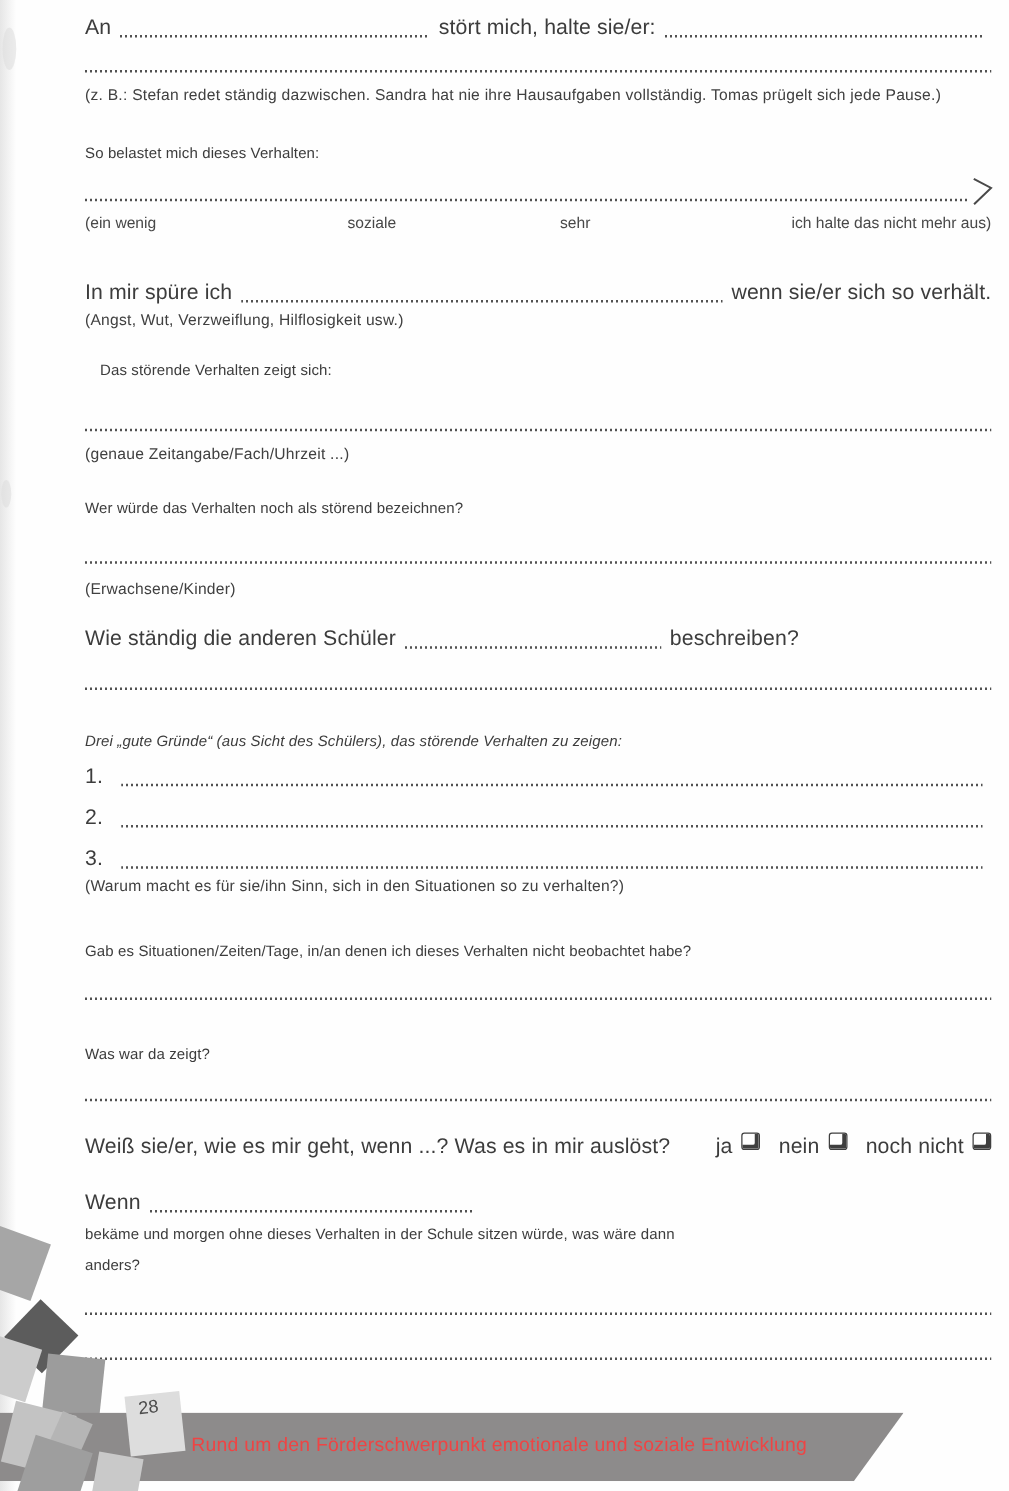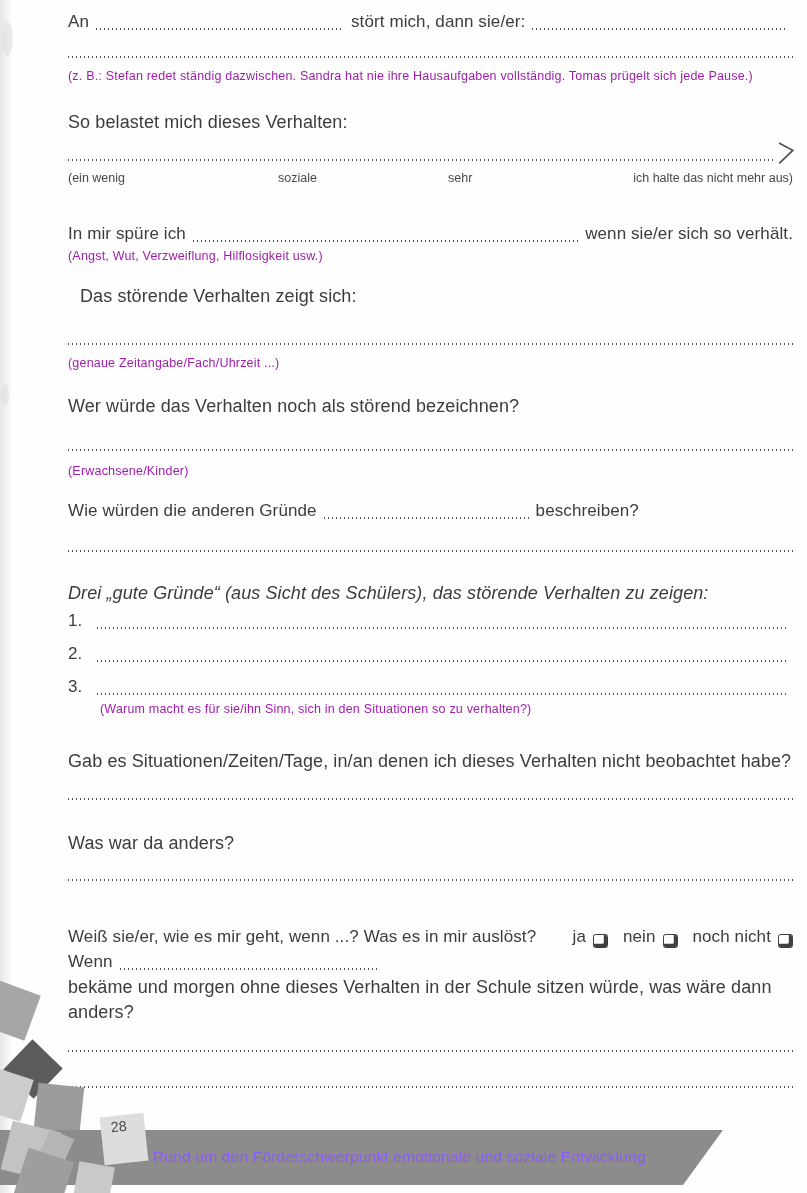--- a/index.html
+++ b/index.html
@@ -8,24 +8,24 @@
     overflow:hidden; font-family:"Liberation Sans", sans-serif; color:#3c3c3c;
   }
   
   .scan-edge { position:absolute; left:0; top:0; width:13px; height:100%;
     background:linear-gradient(to right,#e6e6e6,#f7f7f7 70%,rgba(255,255,255,0)); z-index:0; }
   .smudge { position:absolute; background:#dcdcdc; border-radius:50%; opacity:.55; z-index:0; }
   .smudge.a { left:2px; top:22px; width:11px; height:34px; }
   .smudge.b { left:1px; top:384px; width:8px; height:22px; }
   .smudge.c { left:2px; top:1008px; width:9px; height:20px; }
 
-  .q { position:absolute; left:68px; right:30px; font-size:18px; letter-spacing:.1px;
+  .q { position:absolute; left:68px; right:30px; font-size:12px; letter-spacing:.1px;
        line-height:22px; white-space:nowrap; }
   .hint { position:absolute; left:68px; right:14px; font-size:12.5px; letter-spacing:.2px;
-       color:#a21caf; white-space:nowrap; }
+       color:#404040; white-space:nowrap; }
 
   .dotline { position:absolute; left:68px; right:14px; height:2px;
     background-image:repeating-linear-gradient(to right,#515151 0,#515151 1.4px,transparent 1.4px,transparent 4px); }
   .dots { height:2px; align-self:flex-end; margin:0 7px 3px 7px;
     background-image:repeating-linear-gradient(to right,#515151 0,#515151 1.4px,transparent 1.4px,transparent 4px); }
   .dots.f1 { flex:1; }
   .fillrow { position:absolute; left:68px; right:14px; display:flex; align-items:flex-end;
     font-size:17px; letter-spacing:.1px; line-height:22px; }
   .fillrow > span { white-space:nowrap; }
 
@@ -33,30 +33,30 @@
     font-size:12.5px; color:#484848; }
   .scale-labels span { position:absolute; white-space:nowrap; }
   .sl0 { left:0; } .sl1 { left:210px; } .sl2 { left:380px; } .sl3 { right:0; }
 
   .arrow { position:absolute; left:772px; top:139px; }
 
   .num { display:inline-block; min-width:22px; }
 
   .cbxrow { top:906px; }
   .optwrap { margin-left:auto; display:flex; align-items:flex-end; }
-  .opt { display:flex; align-items:flex-end; margin-left:15px; white-space:nowrap;margin-top:20px; }
+  .opt { display:flex; align-items:flex-start; margin-left:15px; white-space:nowrap; }
   .cbx { display:inline-block; width:13px; height:12px; margin-left:7px;
     border:1.5px solid #3f3f3f; border-radius:2.5px;
     box-shadow:inset -3.2px -3.2px 0 0 #3f3f3f; background:#fff; }
 
   
   .footer-bar { position:absolute; left:0; top:1130px; width:723px; height:55px;
     background:#8d8b8b; clip-path:polygon(0 0,100% 0,calc(100% - 40px) 100%,0 100%); z-index:2; }
   .footer-text { position:absolute; left:153px; top:1148px; font-size:15.5px;
-    letter-spacing:.2px; color:#8b5cf6; z-index:4; white-space:nowrap; }
+    letter-spacing:.2px; color:#ef4444; z-index:4; white-space:nowrap; }
 
   .deco { position:absolute; z-index:1; }
   .deco.over { z-index:3; }
   .sq1 { left:-14px; top:986px;  width:48px; height:48px; background:#a6a6a6; transform:rotate(20deg); }
   .sq2 { left:12px;  top:1048px; width:42px; height:42px; background:#5c5c5c; transform:rotate(44deg); }
   .sq3 { left:-16px; top:1072px; width:44px; height:44px; background:#cccccc; transform:rotate(18deg); }
   .sq4 { left:36px;  top:1085px; width:46px; height:46px; background:#9c9c9c; transform:rotate(6deg); }
   .sq5 { left:6px;   top:1126px; width:50px; height:50px; background:#c3c3c3; transform:rotate(14deg); }
   .sq6 { left:44px;  top:1133px; width:26px; height:26px; background:#b5b5b5; transform:rotate(24deg); }
   .sq7 { left:20px;  top:1154px; width:48px; height:48px; background:#9e9e9e; transform:rotate(18deg); }
@@ -70,21 +70,21 @@
 <div class="page">
 
   <div class="scan-edge"></div>
   <div class="smudge a"></div>
   <div class="smudge b"></div>
   <div class="smudge c"></div>
 
   <div class="fillrow" style="top:11px;">
     <span>An</span>
     <span class="dots" style="width:248px;"></span>
-    <span>stört mich, dann sie/er:</span>
+    <span>stört mich, halte sie/er:</span>
     <span class="dots f1"></span>
   </div>
   <div class="dotline" style="top:56px;"></div>
   <div class="hint" style="top:69px;">(z. B.: Stefan redet ständig dazwischen. Sandra hat nie ihre Hausaufgaben vollständig. Tomas prügelt sich jede Pause.)</div>
 
   <div class="q" style="top:111px;">So belastet mich dieses Verhalten:</div>
   <div class="dotline" style="top:159px; right:32px;"></div>
   <svg class="arrow" width="26" height="26" viewBox="0 0 26 26">
     <polyline points="5,23 21,13 9,3" fill="none" stroke="#4a4a4a" stroke-width="1.6" transform="rotate(-12 13 13)"></polyline>
   </svg>
@@ -104,45 +104,45 @@
 
   <div class="q" style="top:285px;margin-left:12px;">Das störende Verhalten zeigt sich:</div>
   <div class="dotline" style="top:343px;"></div>
   <div class="hint" style="top:356px;">(genaue Zeitangabe/Fach/Uhrzeit ...)</div>
 
   <div class="q" style="top:395px;">Wer würde das Verhalten noch als störend bezeichnen?</div>
   <div class="dotline" style="top:449px;"></div>
   <div class="hint" style="top:464px;">(Erwachsene/Kinder)</div>
 
   <div class="fillrow" style="top:500px;">
-    <span>Wie würden die anderen Gründe</span>
+    <span>Wie ständig die anderen Schüler</span>
     <span class="dots" style="width:205px;"></span>
     <span>beschreiben?</span>
   </div>
   <div class="dotline" style="top:550px;"></div>
 
   <div class="q" style="top:582px;font-style:italic;">Drei „gute Gründe“ (aus Sicht des Schülers), das störende Verhalten zu zeigen:</div>
   <div class="fillrow" style="top:610px;">
     <span class="num">1.</span>
     <span class="dots f1"></span>
   </div>
   <div class="fillrow" style="top:643px;">
     <span class="num">2.</span>
     <span class="dots f1"></span>
   </div>
   <div class="fillrow" style="top:676px;">
     <span class="num">3.</span>
     <span class="dots f1"></span>
   </div>
-  <div class="hint" style="top:702px;margin-left:32px;">(Warum macht es für sie/ihn Sinn, sich in den Situationen so zu verhalten?)</div>
+  <div class="hint" style="top:702px;">(Warum macht es für sie/ihn Sinn, sich in den Situationen so zu verhalten?)</div>
 
   <div class="q" style="top:750px;">Gab es Situationen/Zeiten/Tage, in/an denen ich dieses Verhalten nicht beobachtet habe?</div>
   <div class="dotline" style="top:798px;"></div>
 
-  <div class="q" style="top:832px;">Was war da anders?</div>
+  <div class="q" style="top:832px;">Was war da zeigt?</div>
   <div class="dotline" style="top:879px;"></div>
 
   <div class="fillrow cbxrow">
     <span>Weiß sie/er, wie es mir geht, wenn ...? Was es in mir auslöst?</span>
     <span class="optwrap">
       <span class="opt">
         <span>ja</span>
         <span class="cbx"></span>
       </span>
       <span class="opt">

